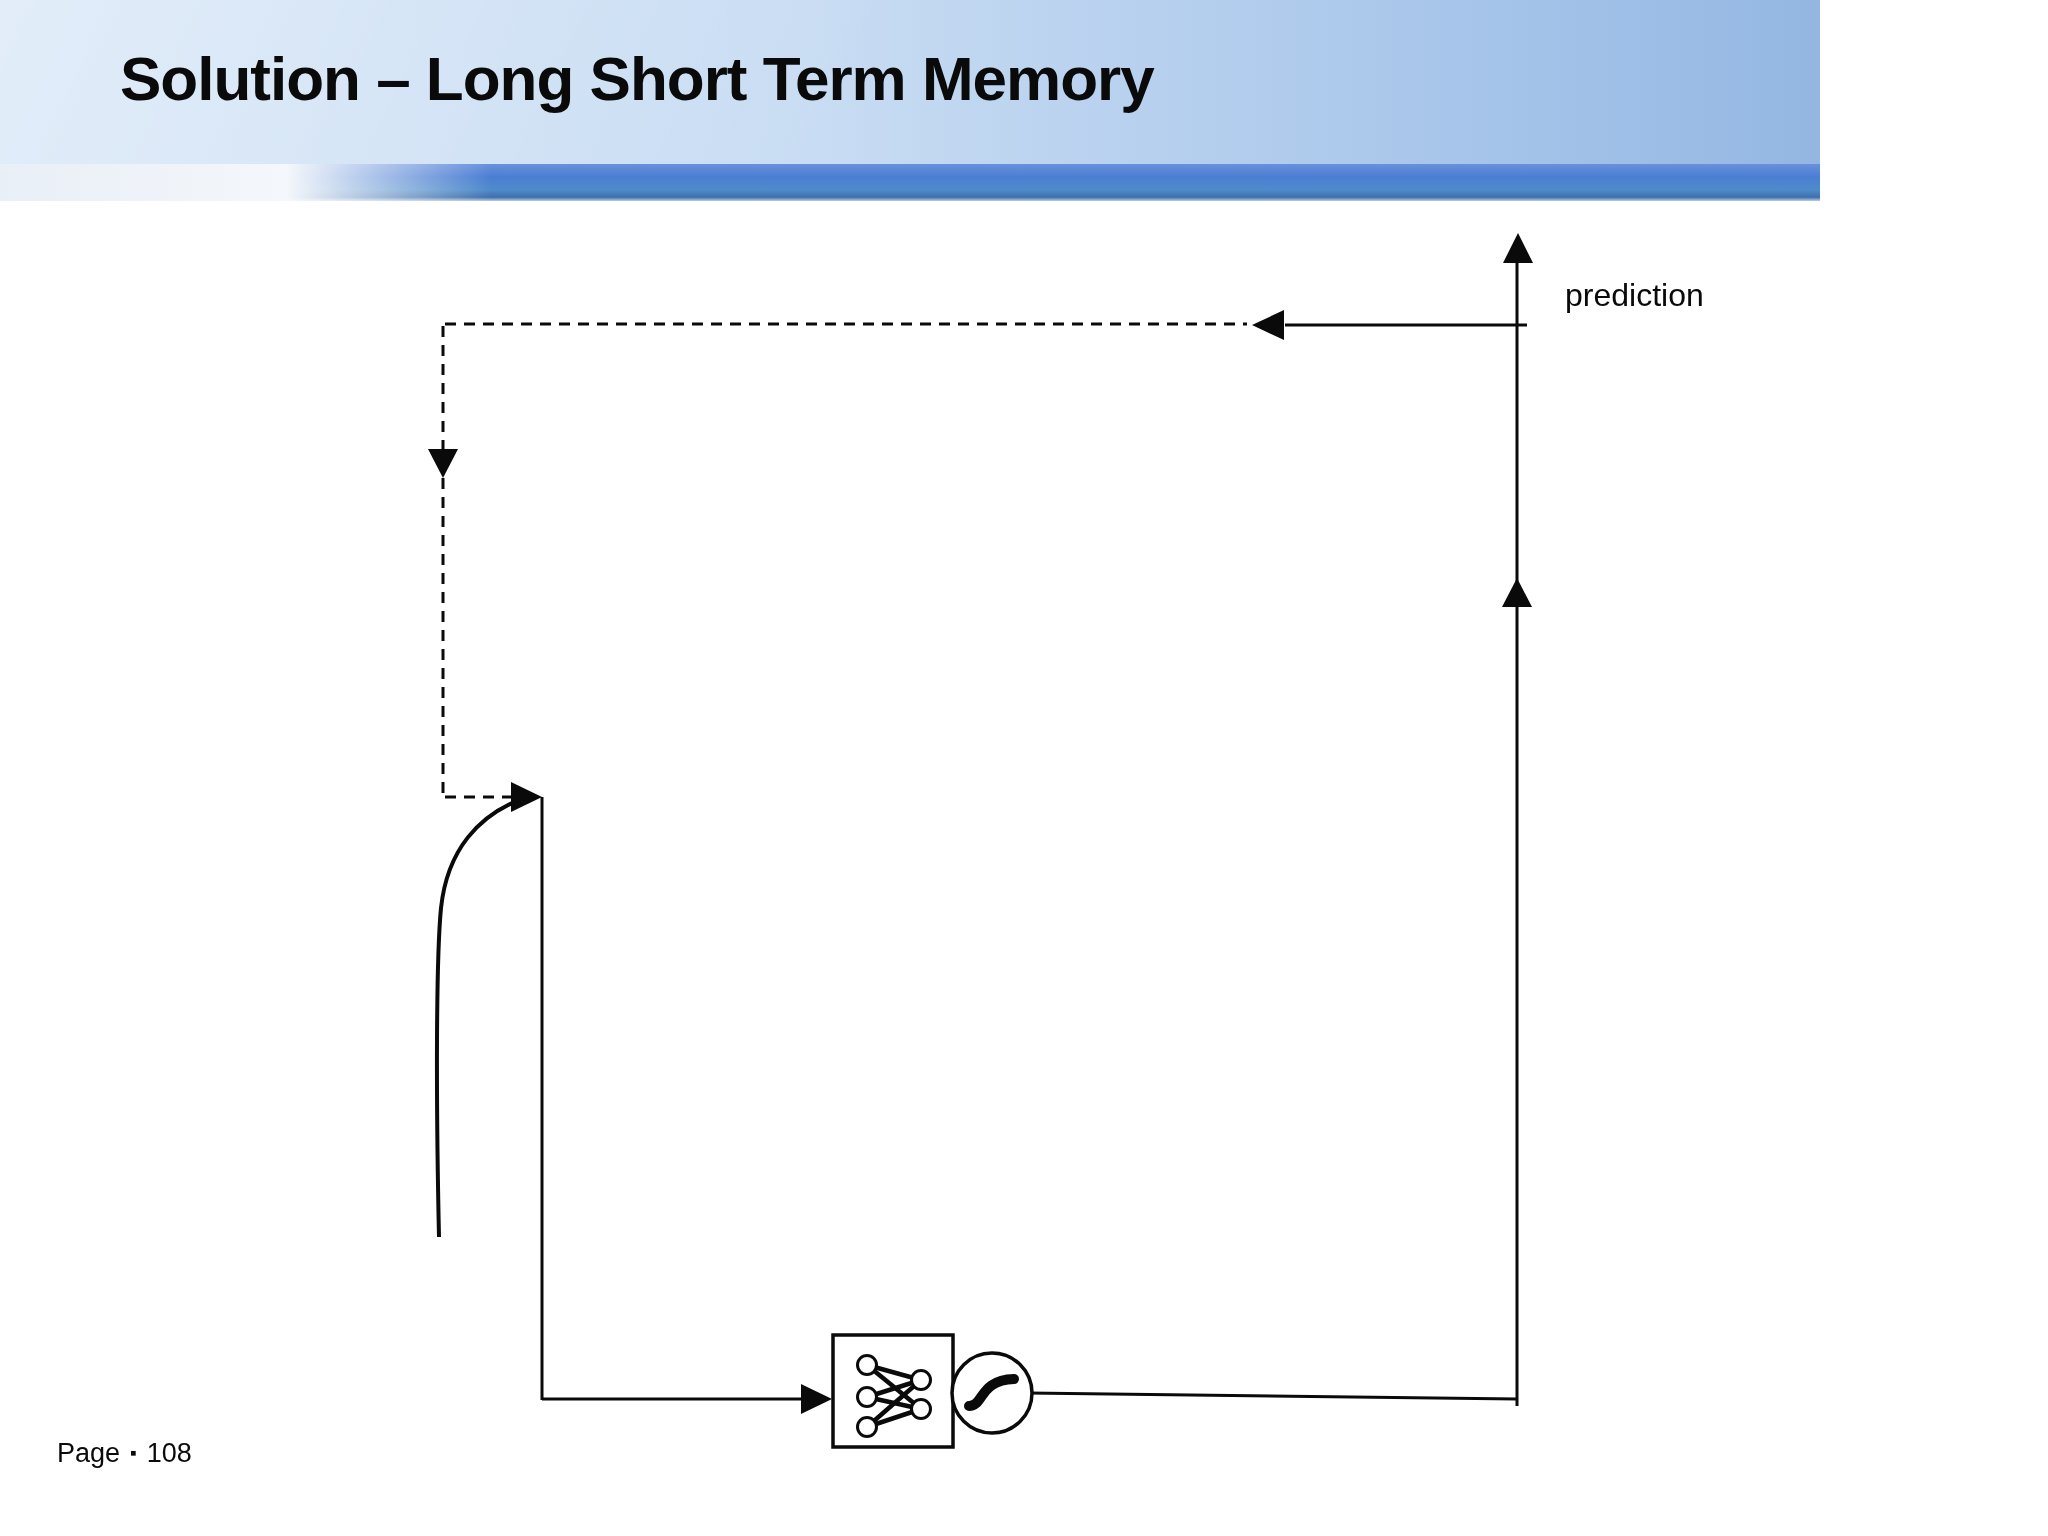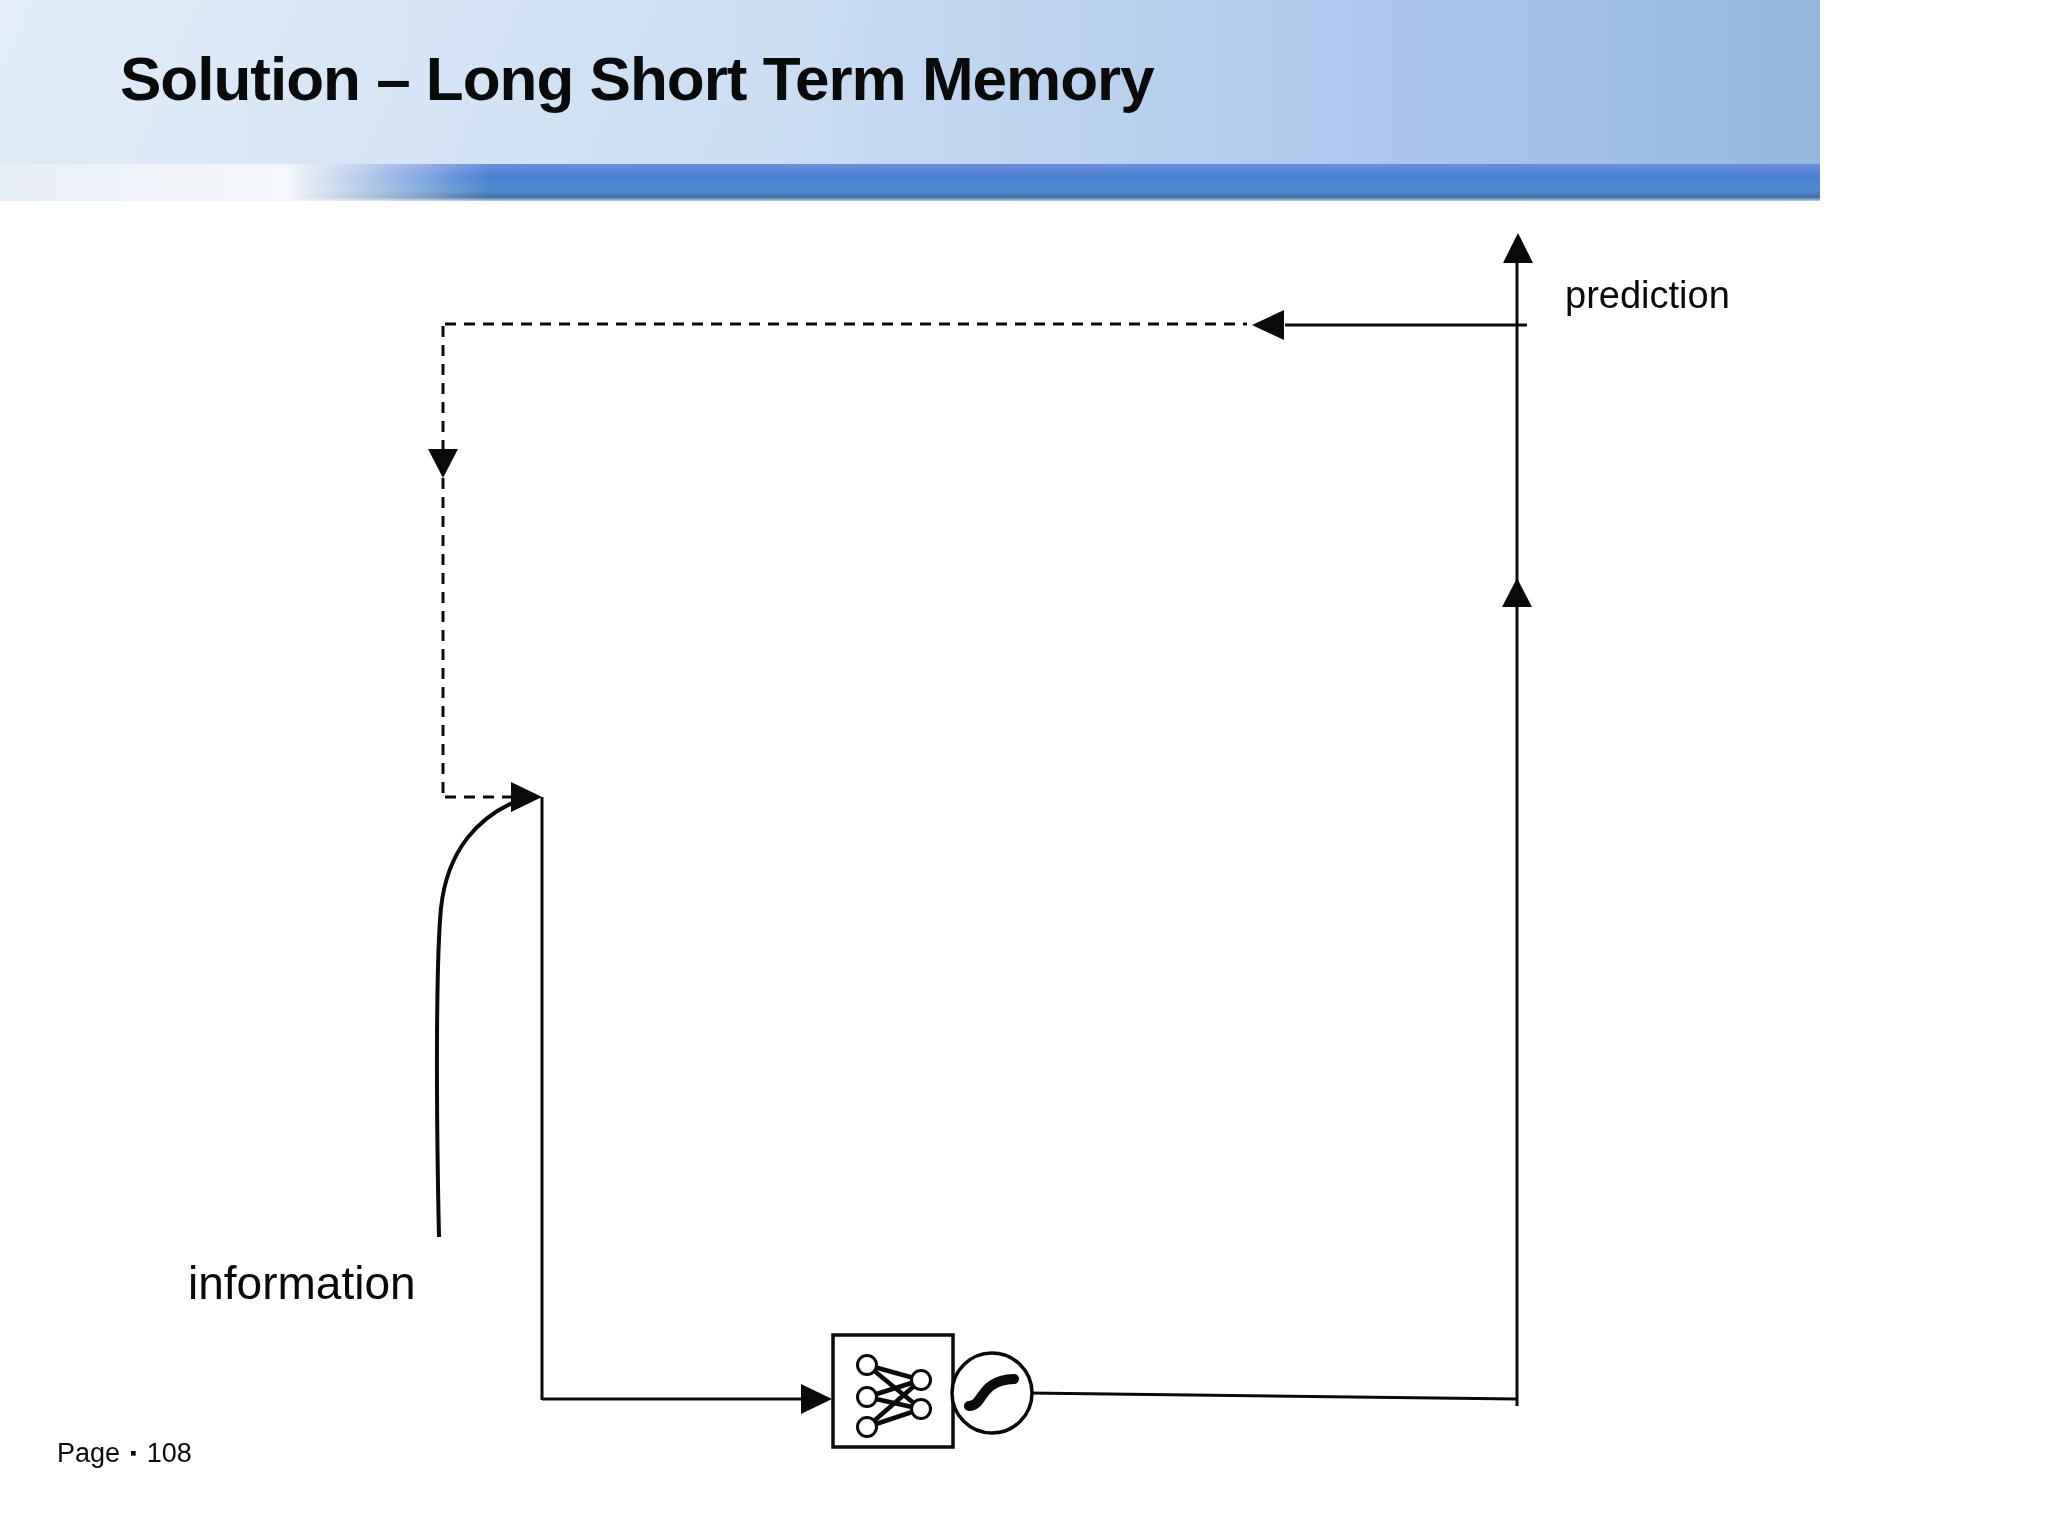--- a/index.html
+++ b/index.html
@@ -24,21 +24,21 @@
       linear-gradient(to right, #e9eff7 0%, #f4f7fb 14%, rgba(244,247,251,0) 24%),
       linear-gradient(to bottom, #6a90dc 0%, #4a7ed3 35%, #4f8bca 70%, #3f6fae 90%, #b9cfe4 100%);
   }
   .title{
     position:absolute;left:120px;top:48px;
     font-size:62px;line-height:62px;font-weight:bold;
     letter-spacing:-1px;white-space:nowrap;
   }
   
   .lbl{position:absolute;white-space:nowrap;}
-  .lbl-prediction{left:1565px;top:272px;font-size:38px;line-height:46px;}
+  .lbl-prediction{left:1565px;top:272px;font-size:32px;line-height:46px;}
   .lbl-newinfo{left:188px;top:1254px;font-size:46px;line-height:59px;}
   
   .page-footer{
     position:absolute;left:57px;top:1438px;
     font-size:27px;line-height:30px;
   }
   .page-footer .bullet{font-size:19px;vertical-align:3px;padding:0 10px;}
   .course-footer{
     position:absolute;left:830px;top:1470px;
     font-size:28px;line-height:30px;white-space:nowrap;
@@ -104,19 +104,18 @@
       <g>
         <circle cx="992" cy="1393" r="40" fill="#ffffff" stroke-width="3.5"></circle>
         <path d="M 969 1406 C 984 1406 979 1380 1014 1379" stroke-width="10" stroke-linecap="round"></path>
       </g>
     </g>
   </svg>
 
   <div class="lbl lbl-prediction">prediction</div>
 
   <div class="lbl lbl-newinfo">
-    <div>information</div>
   </div>
 
   <div class="page-footer"><span>Page</span><span class="bullet">▪</span><span>108</span></div>
 
 
 </div>
 
 </body></html>

